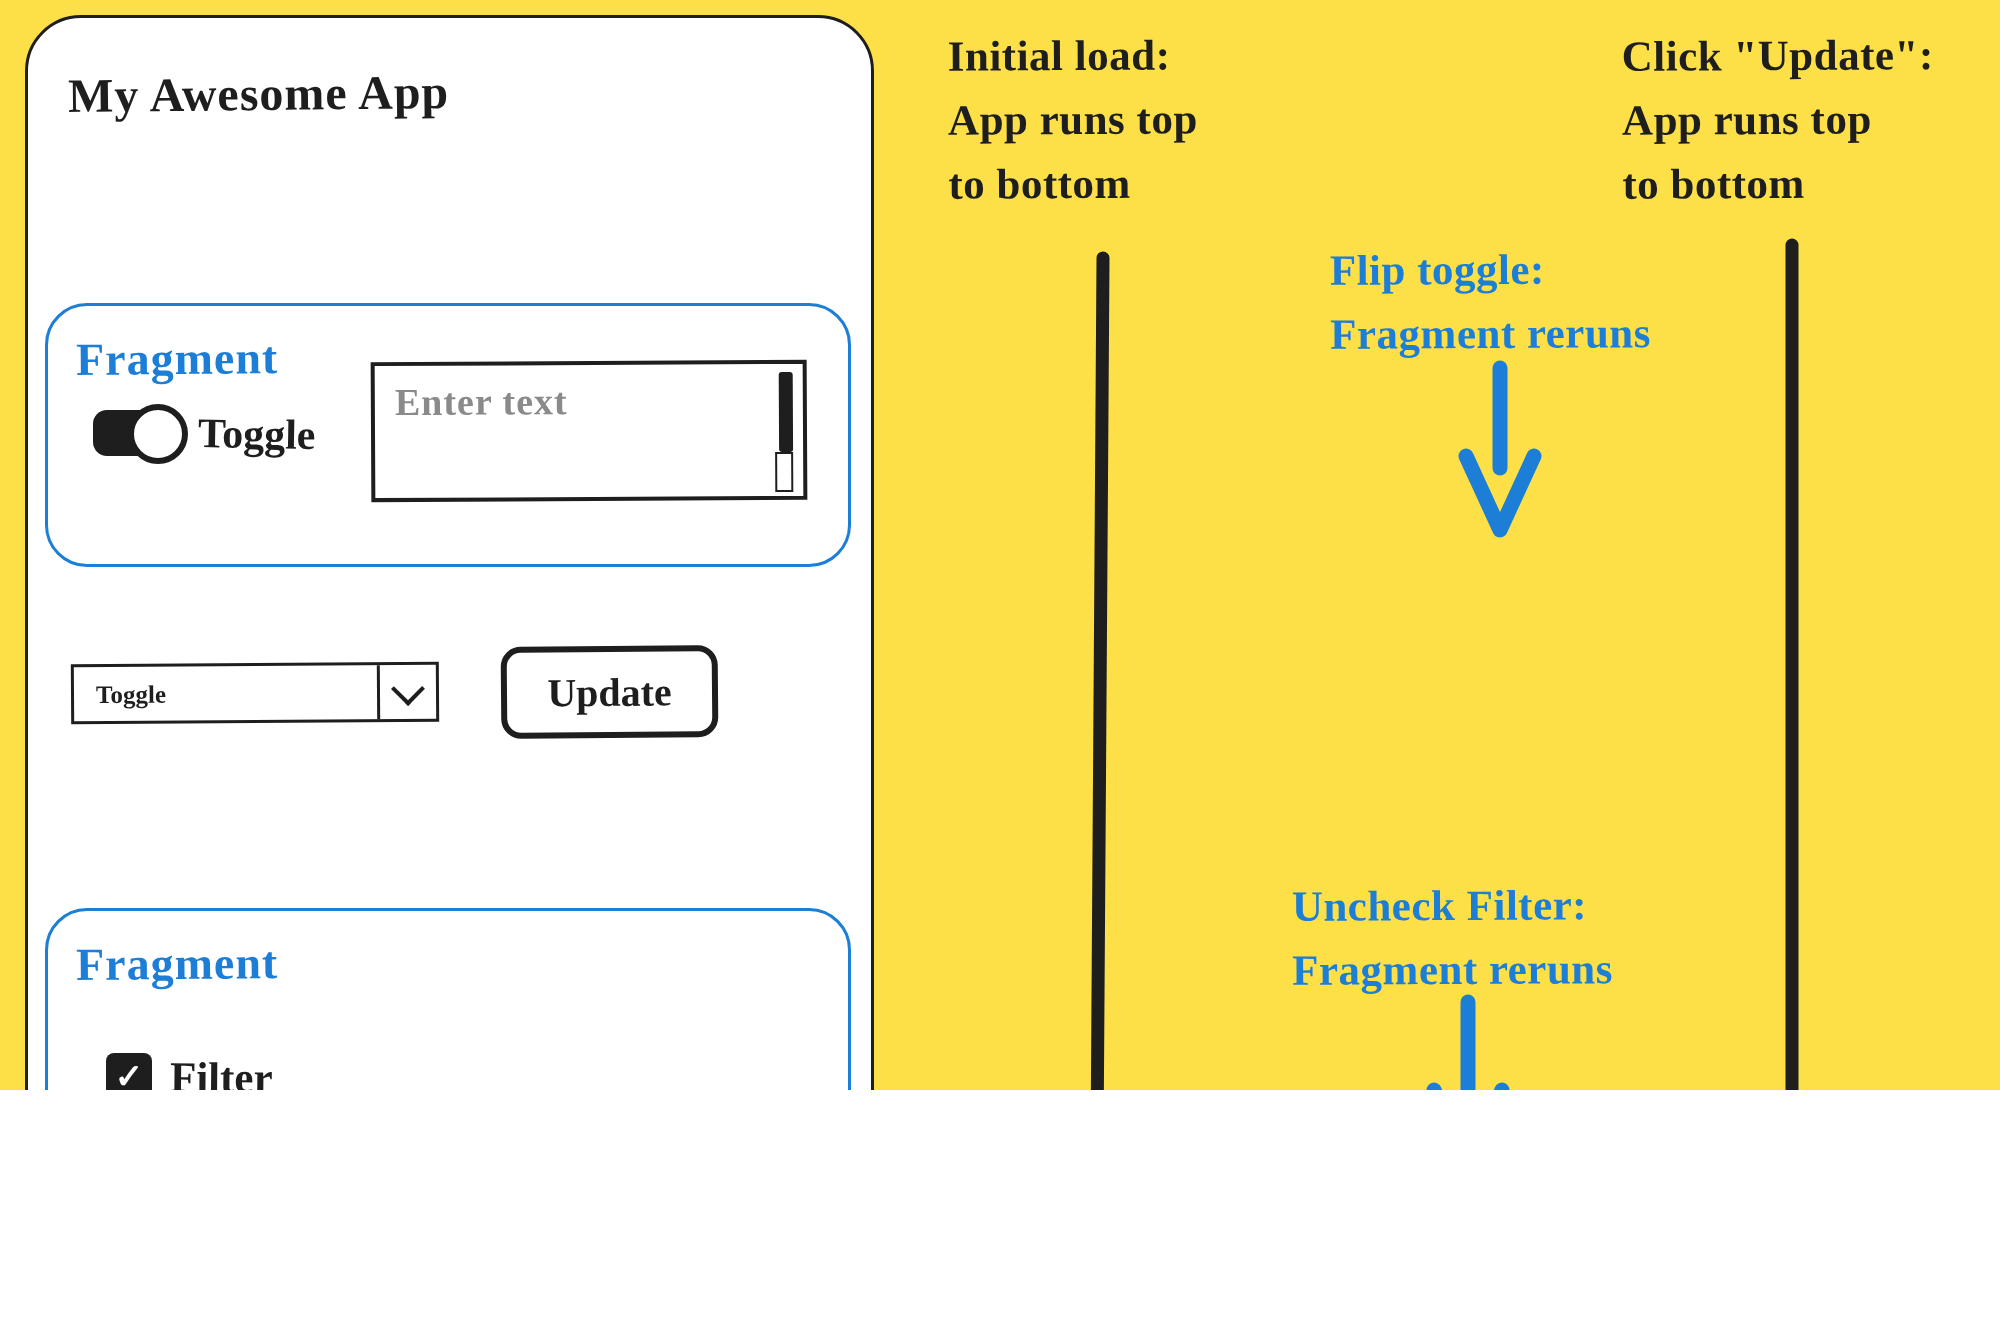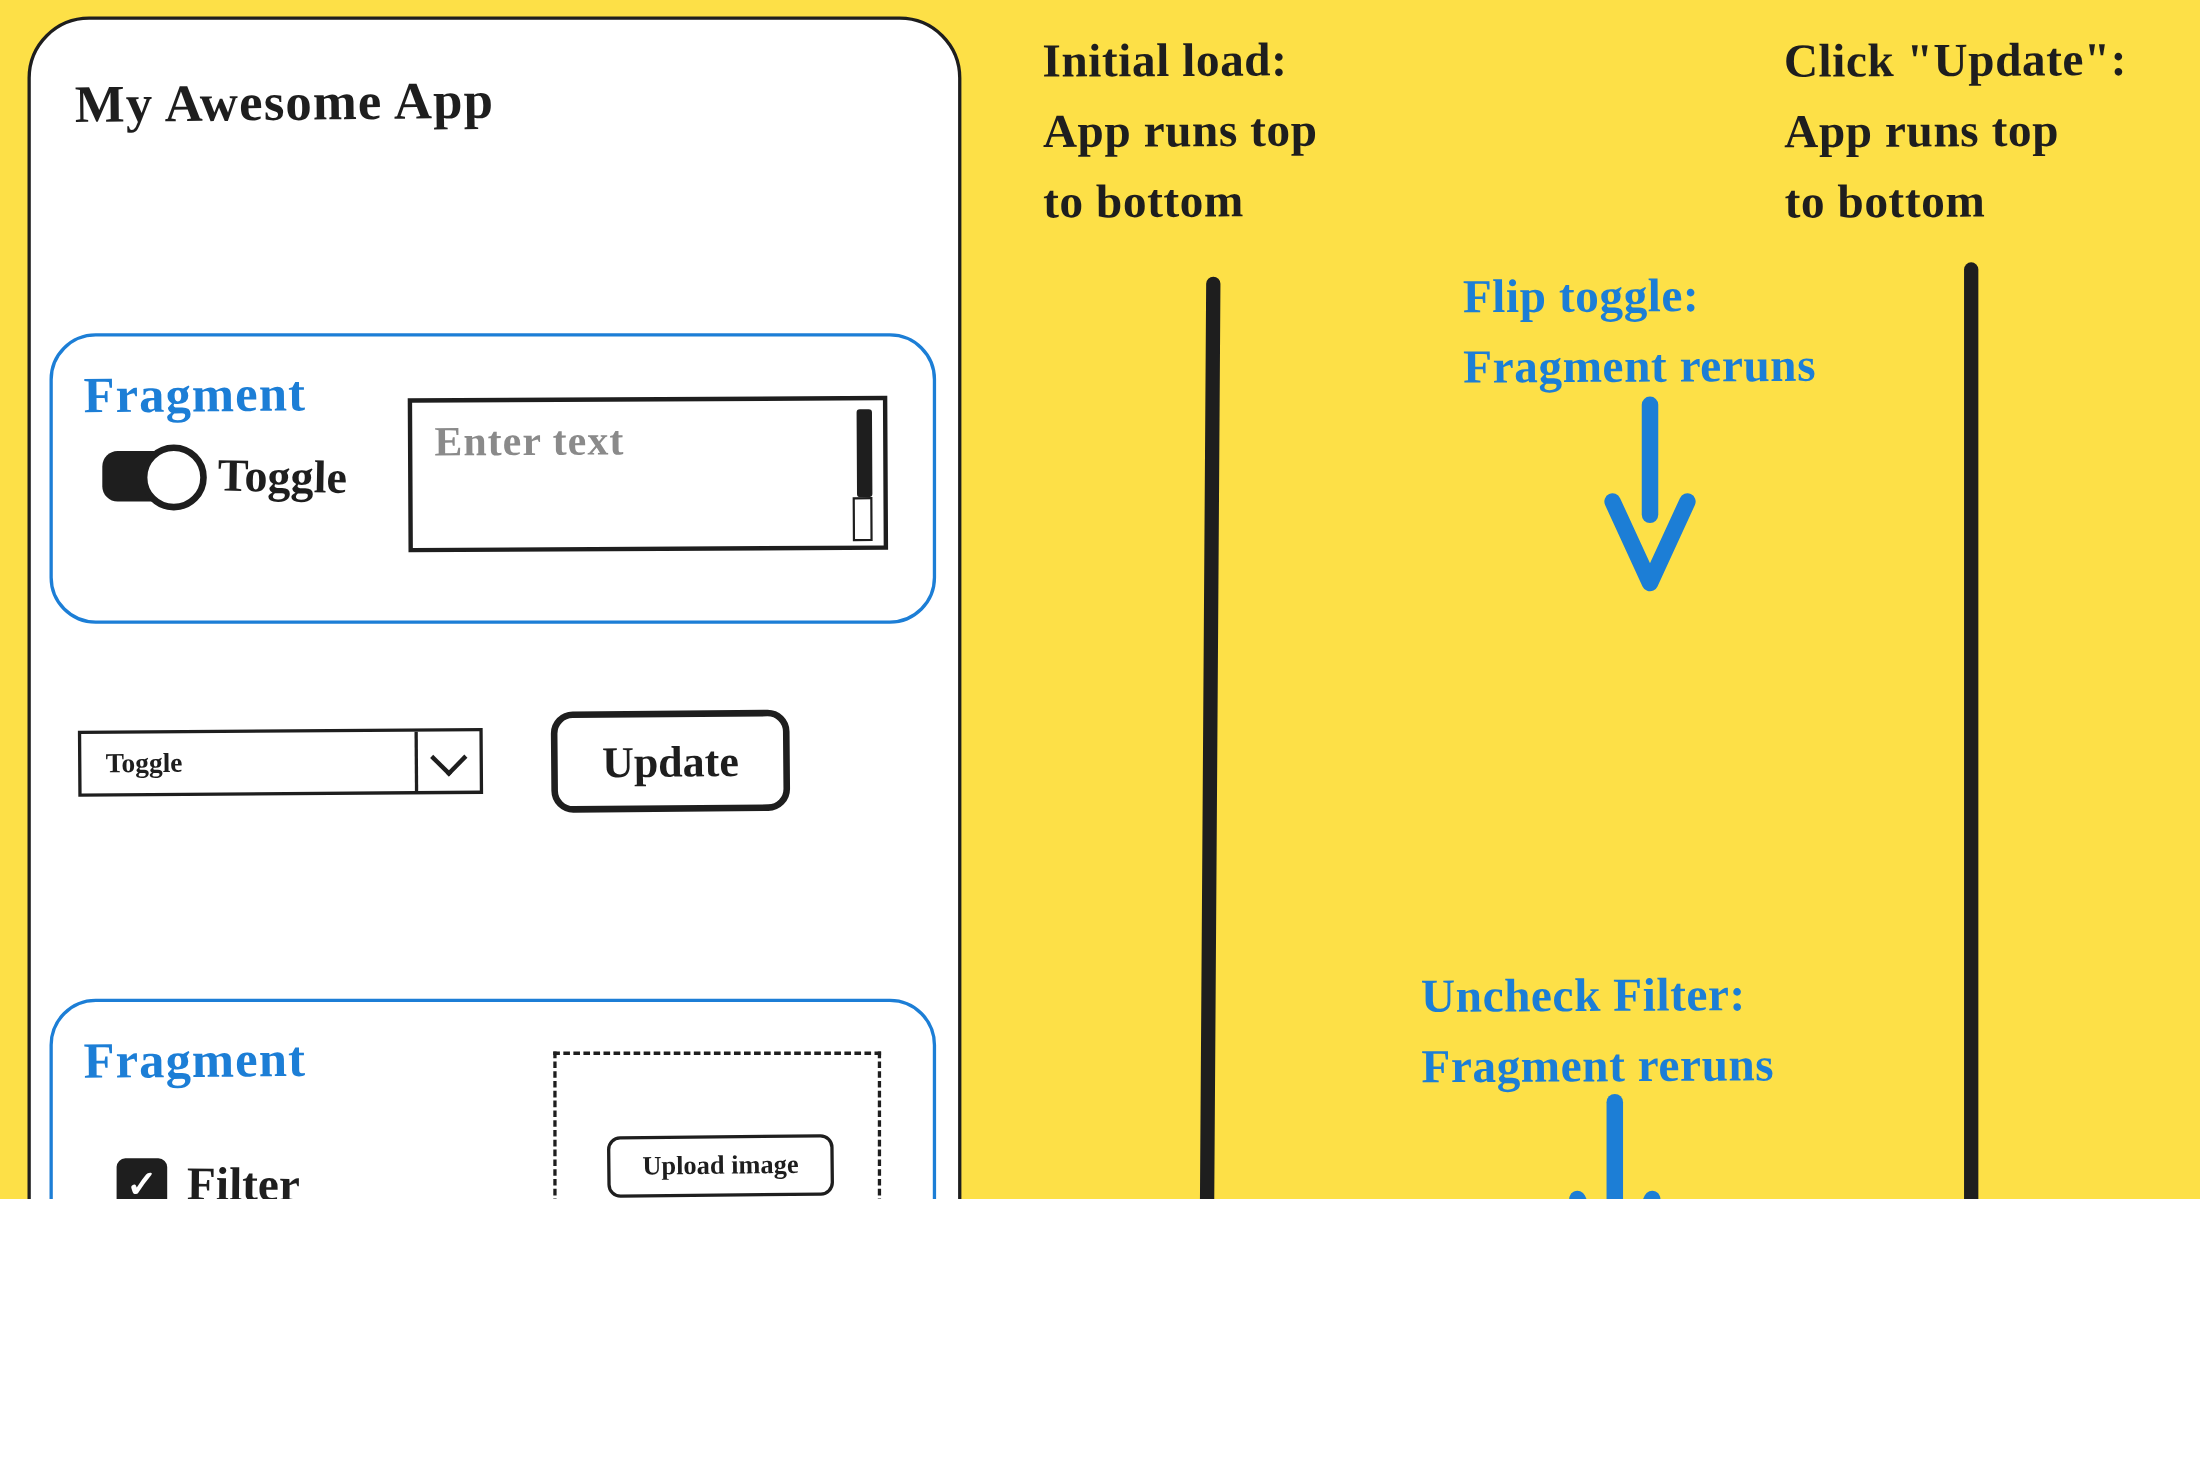--- a/index.html
+++ b/index.html
@@ -135,25 +135,20 @@
     </div>
 
     <div class="fragment-box bottom">
       <div class="fragment-label">Fragment</div>
 
       <div class="checkbox">
         <span>✓</span>
       </div>
       <div class="filter-label">Filter</div>
 
-      <div class="upload-dropzone">
-        <div class="upload-button">
-          <span>Upload image</span>
-        </div>
-      </div>
     </div>
 
   </div>
 
   <div class="note black note-initial">
     <div>Initial load:</div>
     <div>App runs top</div>
     <div>to bottom</div>
   </div>
 

